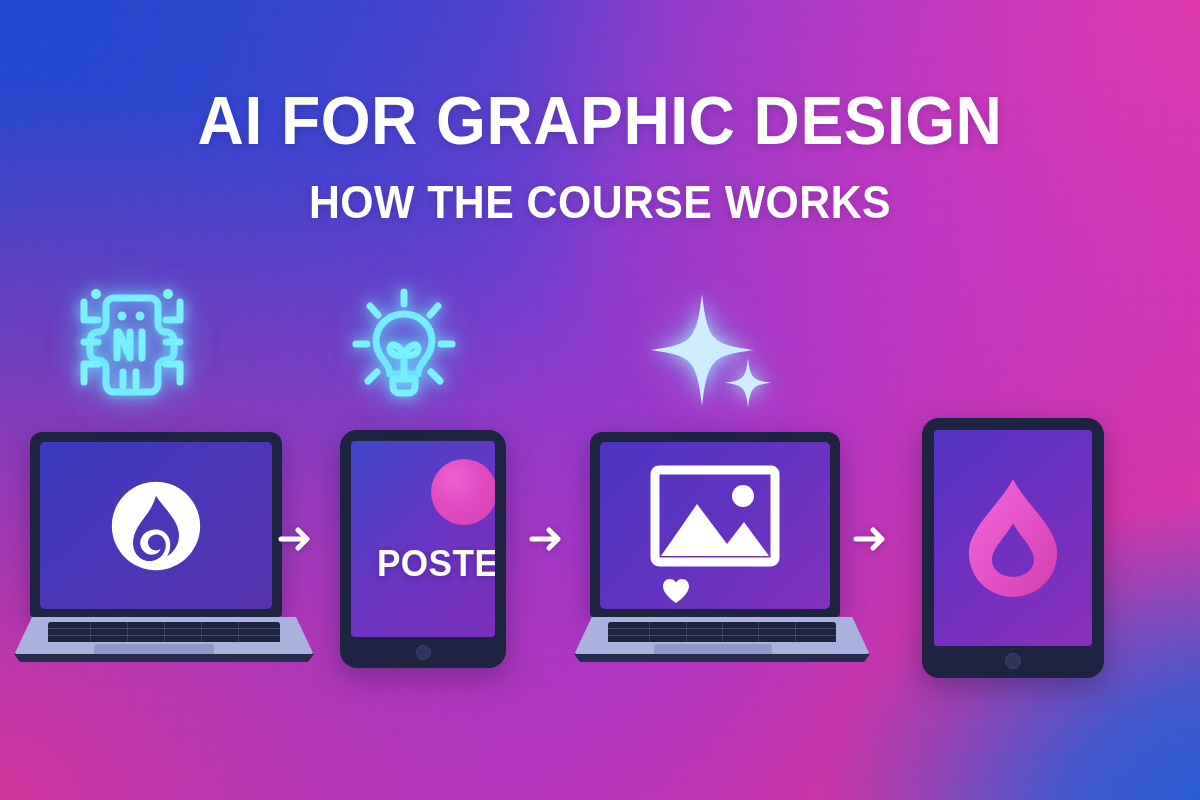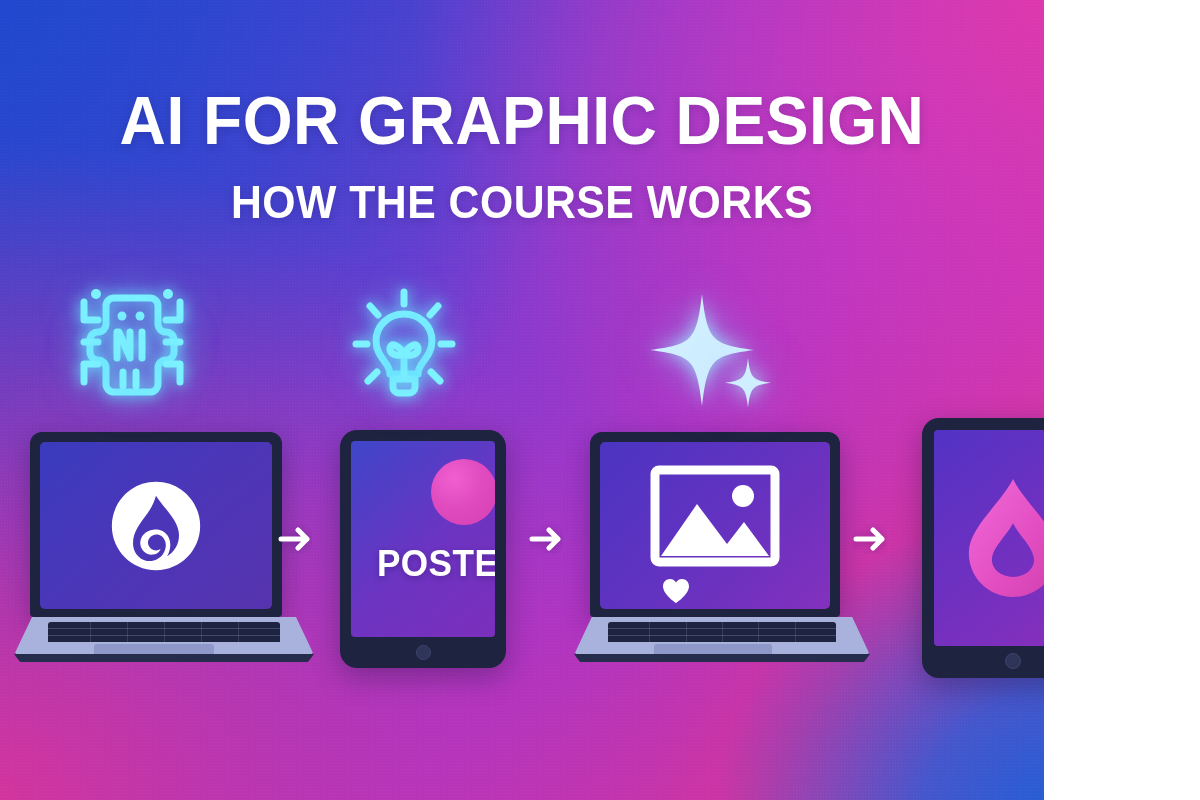--- a/index.html
+++ b/index.html
@@ -6,21 +6,21 @@
   * { margin:0; padding:0; box-sizing:border-box; }
 
   html, body {
     width:1200px; height:800px;
     overflow:hidden;
     font-family:"Liberation Sans", sans-serif;
   }
 
   #poster {
     position:relative;
-    width:1044px; height:800px;
+    width:1200px; height:800px;
     overflow:hidden;
     background:#ec4899;
   }
 
   
   .bg-layer { position:absolute; inset:0; }
 
   .bg-base {
     background:linear-gradient(128deg,
       #2a45c8 0%,

